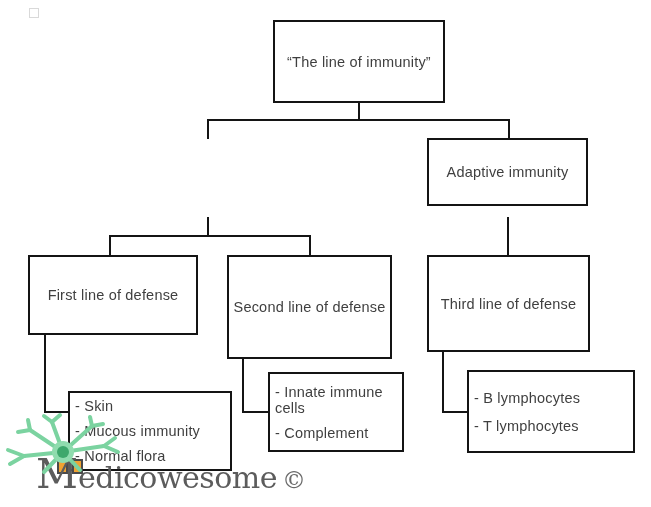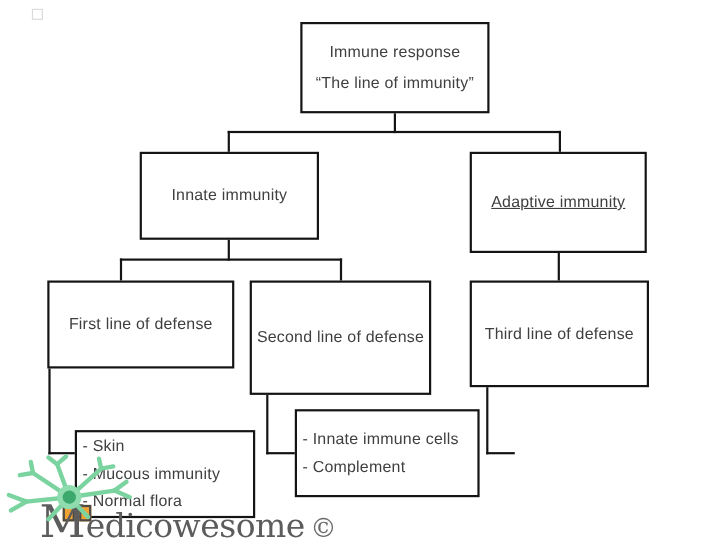--- a/index.html
+++ b/index.html
@@ -46,55 +46,55 @@
   <div class="conn" style="left:309px;top:235px;width:2px;height:21px;"></div>
   <div class="conn" style="left:507px;top:217px;width:2px;height:39px;"></div>
   <div class="conn" style="left:44px;top:334px;width:2px;height:79px;"></div>
   <div class="conn" style="left:44px;top:411px;width:25px;height:2px;"></div>
   <div class="conn" style="left:242px;top:334px;width:2px;height:79px;"></div>
   <div class="conn" style="left:242px;top:411px;width:27px;height:2px;"></div>
   <div class="conn" style="left:442px;top:334px;width:2px;height:79px;"></div>
   <div class="conn" style="left:442px;top:411px;width:26px;height:2px;"></div>
 
   <div class="box" style="left:273px;top:20px;width:172px;height:83px;">
-    <span>Immune response</span>
     <span>“The line of immunity”</span>
   </div>
 
-  <div class="box" style="left:127px;top:138px;width:163px;height:80px;">
-    <span>Innate immunity</span>
-  </div>
 
-  <div class="box" style="left:427px;top:138px;width:161px;height:92px;text-decoration:underline;">
+  <div class="box" style="left:427px;top:138px;width:161px;height:68px;">
     <span>Adaptive immunity</span>
   </div>
 
-  <div class="box" style="left:43px;top:255px;width:170px;height:80px;">
+  <div class="box" style="left:28px;top:255px;width:170px;height:80px;">
     <span>First line of defense</span>
   </div>
 
   <div class="box" style="left:227px;top:255px;width:165px;height:104px;">
     <span>Second line of defense</span>
   </div>
 
   <div class="box" style="left:427px;top:255px;width:163px;height:97px;">
     <span>Third line of defense</span>
   </div>
 
   <div class="box listbox" style="left:68px;top:372px;width:164px;height:80px;margin-top:19px;">
     <span>- Skin</span>
     <span>- Mucous immunity</span>
     <span>- Normal flora</span>
   </div>
 
-  <div class="box listbox" style="left:268px;top:372px;width:168px;height:80px;">
+  <div class="box listbox" style="left:268px;top:372px;width:136px;height:80px;">
     <span>- Innate immune cells</span>
     <span>- Complement</span>
   </div>
 
+  <div class="box listbox" style="left:467px;top:370px;width:168px;height:83px;gap:12px;">
+    <span>- B lymphocytes</span>
+    <span>- T lymphocytes</span>
+  </div>
 
   <div class="logo">
     <svg class="neuron" width="130" height="68" viewBox="0 0 130 68">
       <g stroke="#7bd3a0" stroke-width="4" stroke-linecap="round" fill="none">
         <path d="M63 40 L30 18"></path>
           <path d="M30 18 L18 20"></path>
           <path d="M30 18 L28 8"></path>
         <path d="M63 40 L52 10"></path>
           <path d="M52 10 L44 4"></path>
           <path d="M52 10 L60 3"></path>

